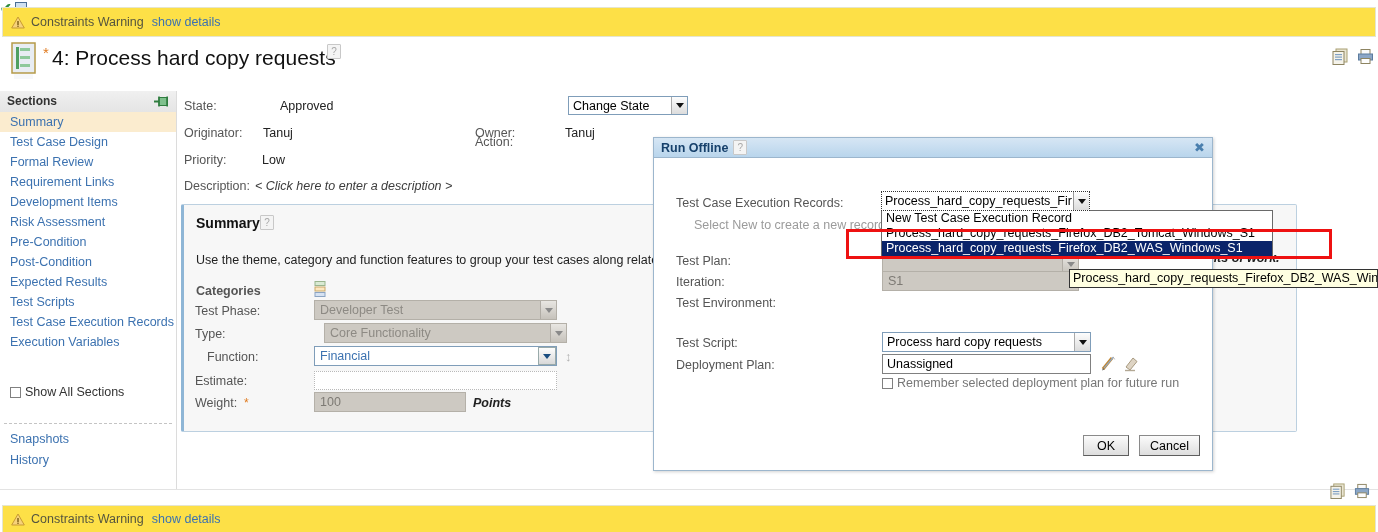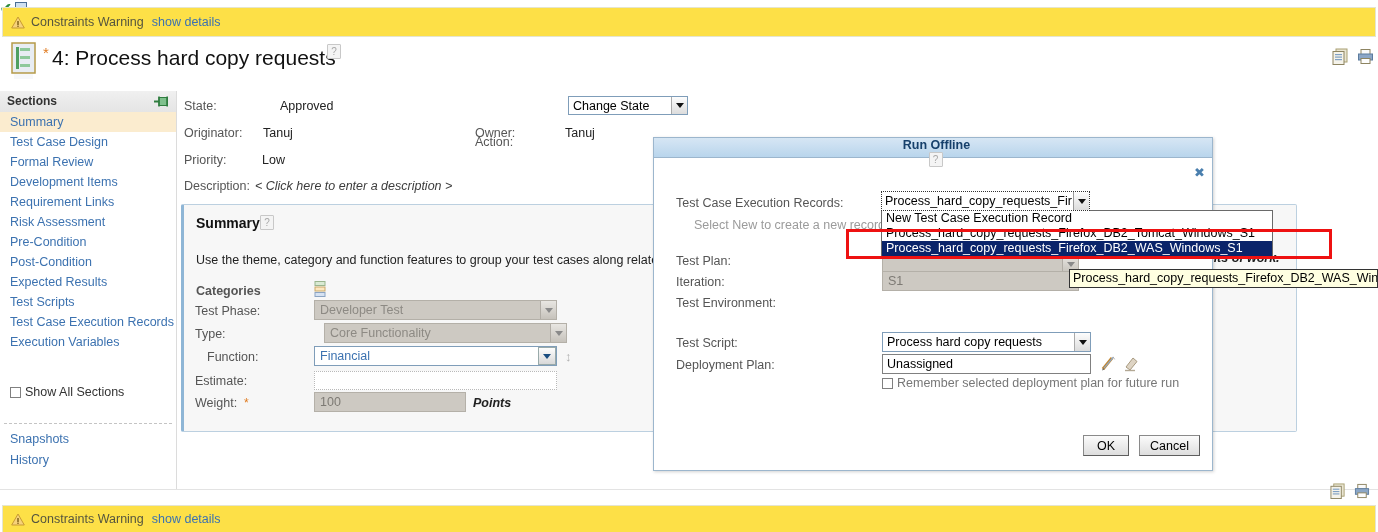--- a/index.html
+++ b/index.html
@@ -188,21 +188,21 @@
   
   #dialog {
     position:absolute; left:653px; top:137px; width:560px; height:334px;
     background:#ffffff; border:1px solid #9cb6cd;
     box-shadow: 1px 1px 3px rgba(0,0,0,0.18);
   }
   #dlg-titlebar {
     position:absolute; left:0; top:0; width:100%; height:20px;
     background: linear-gradient(#d6e6f4, #b9d5ec);
     border-bottom:1px solid #9cb6cd;
-    display:flex; align-items:center;flex-direction:column;
+    display:flex; align-items:center;
   }
   #dlg-title { font-weight:bold; font-size:12.5px; color:#16406b; margin-left:7px; }
   #dlg-help { margin-left:5px; }
   #dlg-close {
     margin-left:auto; margin-right:7px; color:#4a7fae; font-size:13px; cursor:pointer;
     line-height:12px;
   }
   .dlg-label { position:absolute; font-size:12.5px; color:#555; }
   #dl-tcer     { left:22px; top:58px; }
   #dl-selnew   { left:40px; top:80px; color:#9b9b9b; }
@@ -336,22 +336,22 @@
           <rect x="4.2" y="1.5" width="1.6" height="10" fill="#2f7d3f"></rect>
           <rect x="12.4" y="1.5" width="1.6" height="10" fill="#2f7d3f"></rect>
         </svg>
     </span>
   </div>
   <div id="sidebar-vsep"></div>
   <div id="sections-list">
     <a class="sec-item active" href="#">Summary</a>
     <a class="sec-item" href="#">Test Case Design</a>
     <a class="sec-item" href="#">Formal Review</a>
+    <a class="sec-item" href="#">Requirement Links</a>
     <a class="sec-item" href="#">Development Items</a>
-    <a class="sec-item" href="#">Requirement Links</a>
     <a class="sec-item" href="#">Risk Assessment</a>
     <a class="sec-item" href="#">Pre-Condition</a>
     <a class="sec-item" href="#">Post-Condition</a>
     <a class="sec-item" href="#">Expected Results</a>
     <a class="sec-item" href="#">Test Scripts</a>
     <a class="sec-item" href="#">Test Case Execution Records</a>
     <a class="sec-item" href="#">Execution Variables</a>
   </div>
   <label id="show-all-row">
     <span class="cbox"></span>

